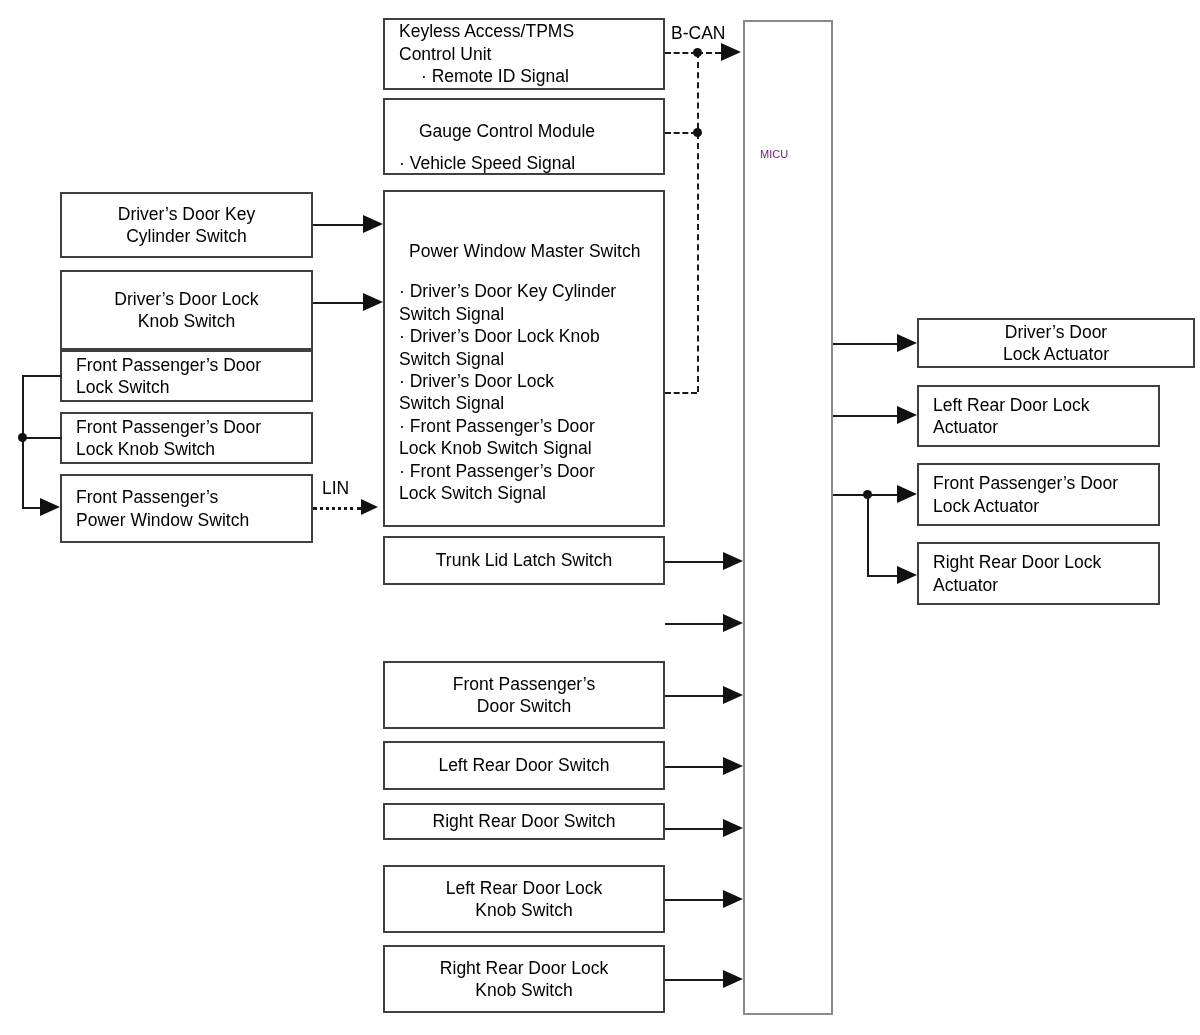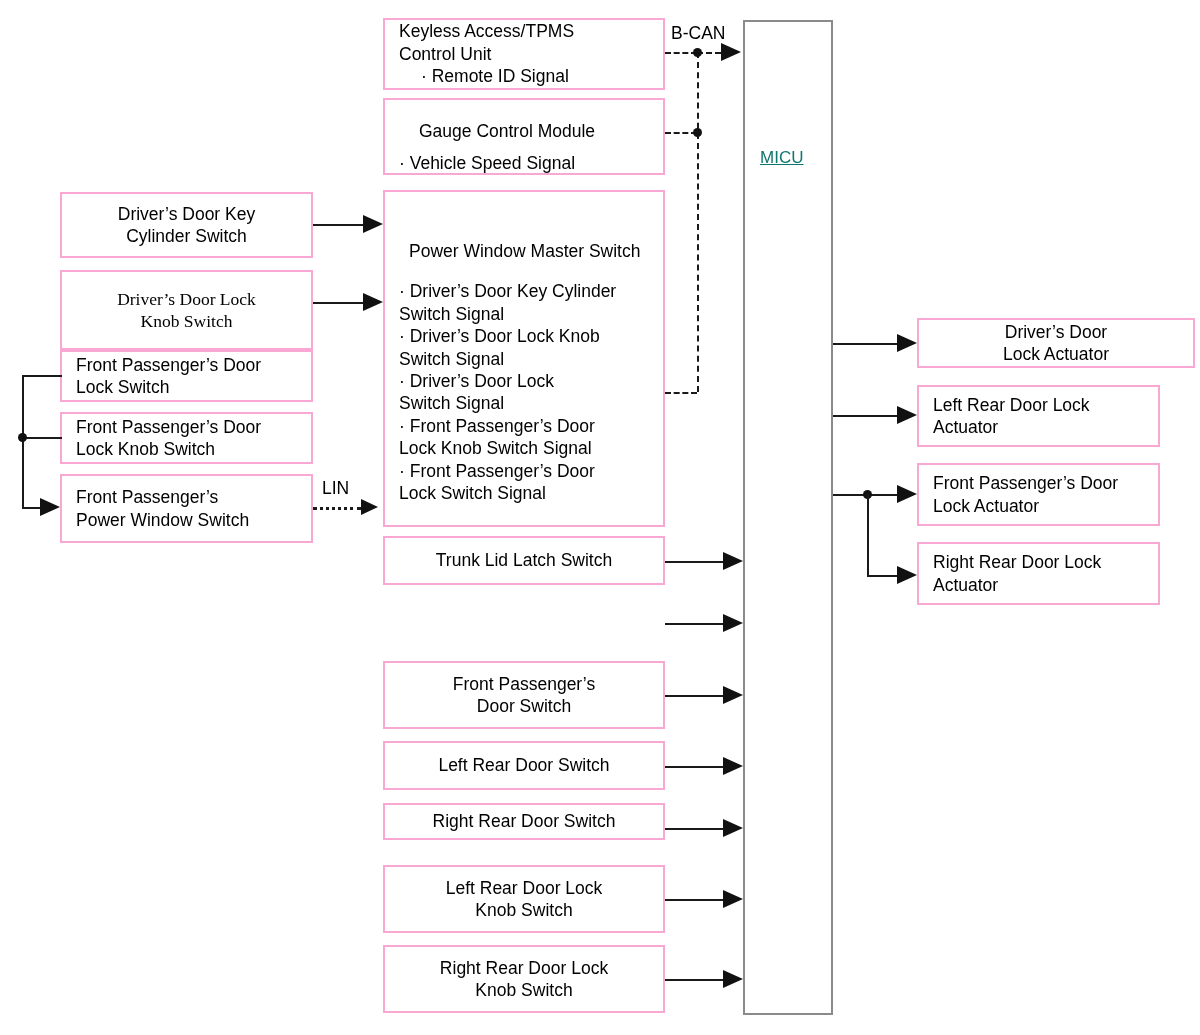--- a/index.html
+++ b/index.html
@@ -16,21 +16,21 @@
     position: relative;
     width: 1200px;
     height: 1035px;
     background: #ffffff;
     overflow: hidden;
   }
   
   .box {
     position: absolute;
     box-sizing: border-box;
-    border: 2px solid #f9a8d4;
+    border: 2px solid #404040;
     background: #ffffff;
     font-size: 17.5px;
     line-height: 1.28;
     color: #000000;
     display: flex;
     flex-direction: column;
     justify-content: center;
   }
   .box .txt { display: block; white-space: pre-line; }
   .box.center { align-items: center; text-align: center; }
@@ -39,24 +39,23 @@
 
   
   .micu {
     position: absolute;
     box-sizing: border-box;
     border: 2px solid #8a8a8a;
     background: #ffffff;
   }
   .micu-label {
     position: absolute;
-    font-size: 17px;
-    color: #0f766e;
+    font-size: 11px;
+    color: #701a75;
     white-space: nowrap;
-    text-decoration: underline;
   }
 
   
   .hline {
     position: absolute;
     height: 0;
     border-top: 2.2px solid #1a1a1a;
   }
   .vline {
     position: absolute;
@@ -153,21 +152,21 @@
   <div class="box center" style="left:383px; top:945px; width:282px; height:68px;">
     <span class="txt">Right Rear Door Lock
 Knob Switch</span>
   </div>
 
   <div class="box center" style="left:60px; top:192px; width:253px; height:66px;">
     <span class="txt">Driver’s Door Key
 Cylinder Switch</span>
   </div>
 
-  <div class="box center" style="left:60px; top:270px; width:253px; height:80px;font-family:Liberation Serif, serif;">
+  <div class="box center" style="left:60px; top:270px; width:253px; height:80px;">
     <span class="txt">Driver’s Door Lock
 Knob Switch</span>
   </div>
 
   <div class="box left pad-l" style="left:60px; top:350px; width:253px; height:52px;">
     <span class="txt">Front Passenger’s Door
 Lock Switch</span>
   </div>
 
   <div class="box left pad-l" style="left:60px; top:412px; width:253px; height:52px;">

